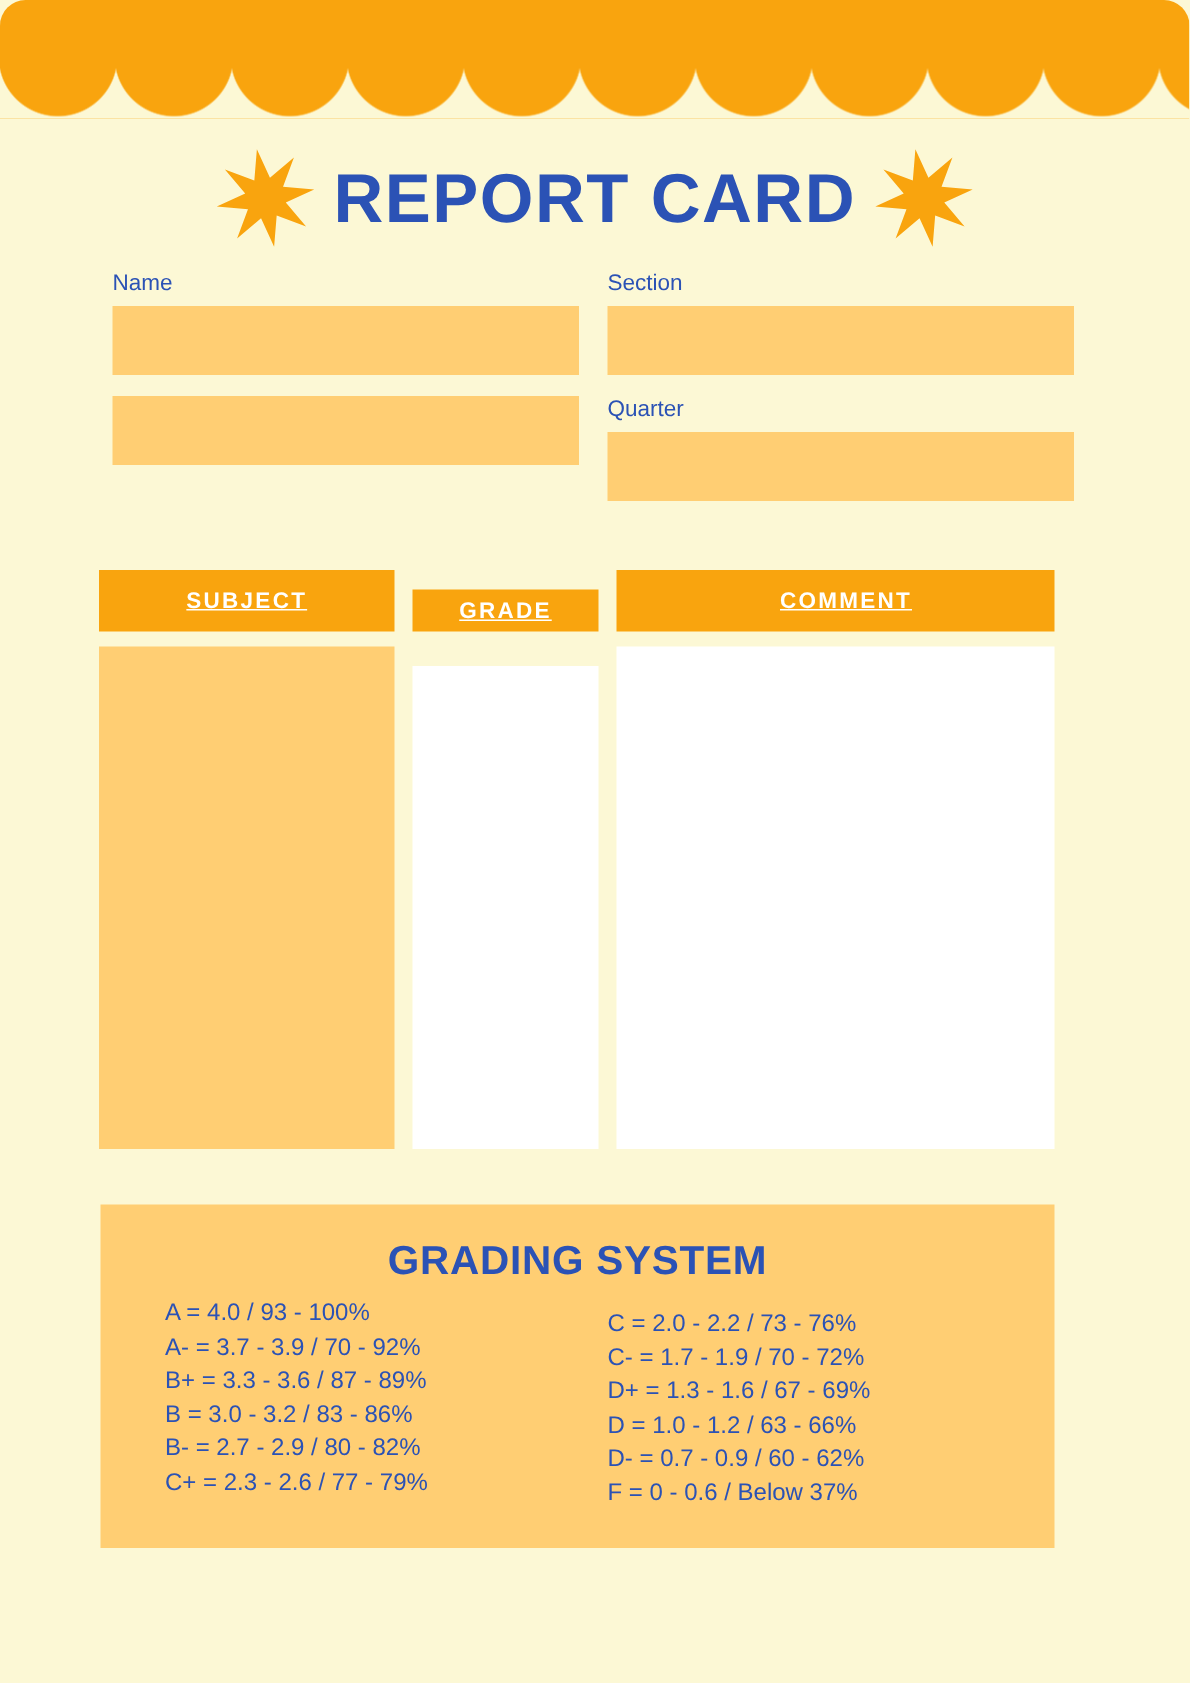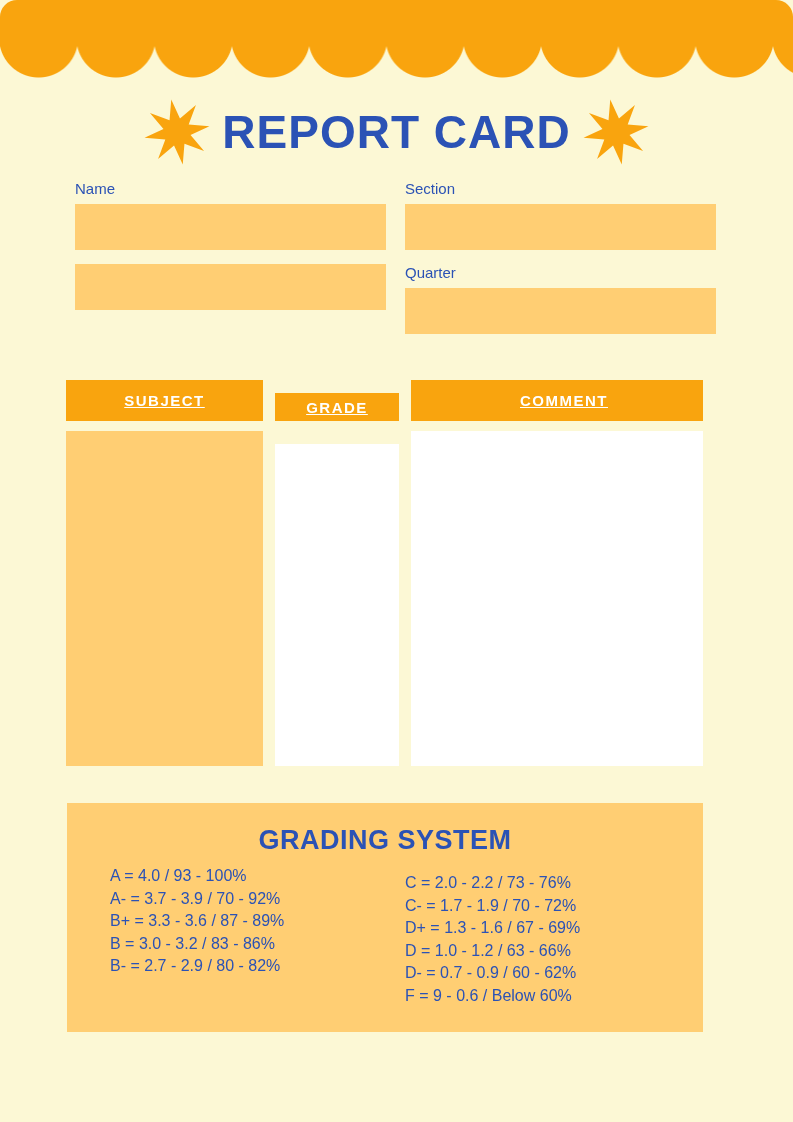--- a/index.html
+++ b/index.html
@@ -187,24 +187,25 @@
   </div>
 
   <div class="grading-panel">
     <div class="grading-title">GRADING SYSTEM</div>
     <ul class="grading-col grading-col-left">
       <li>A = 4.0 / 93 - 100%</li>
       <li>A- = 3.7 - 3.9 / 70 - 92%</li>
       <li>B+ = 3.3 - 3.6 / 87 - 89%</li>
       <li>B = 3.0 - 3.2 / 83 - 86%</li>
       <li>B- = 2.7 - 2.9 / 80 - 82%</li>
+      <li>C+ = 2.3 - 2.6 / 77 - 79%</li>
     </ul>
     <ul class="grading-col grading-col-right">
       <li>C = 2.0 - 2.2 / 73 - 76%</li>
       <li>C- = 1.7 - 1.9 / 70 - 72%</li>
       <li>D+ = 1.3 - 1.6 / 67 - 69%</li>
       <li>D = 1.0 - 1.2 / 63 - 66%</li>
       <li>D- = 0.7 - 0.9 / 60 - 62%</li>
-      <li>F = 9 - 0.6 / Below 60%</li>
+      <li>F = 0 - 0.6 / Below 37%</li>
     </ul>
   </div>
 
 </div>
 
 </body></html>

